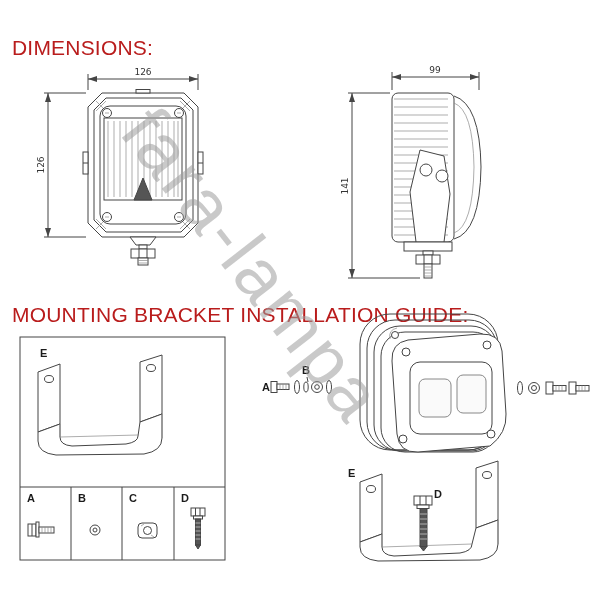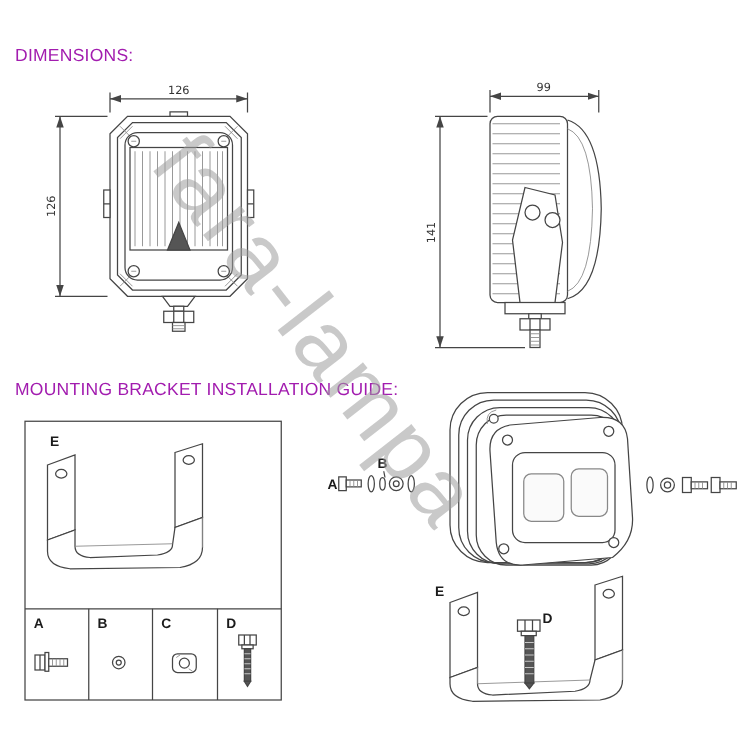--- a/index.html
+++ b/index.html
@@ -3,22 +3,22 @@
 <meta charset="utf-8">
 <style>
   * { box-sizing: border-box; }
   body { margin: 0; background: #ffffff; }
   .page {
     position: relative; width: 600px; height: 600px;
     background: #ffffff; overflow: hidden;
     font-family: "Liberation Sans", "DejaVu Sans", sans-serif;
   }
   .section-title {
-    position: absolute; font-size: 14px; font-weight: 500;
-    color: #a21caf; letter-spacing: .2px; white-space: nowrap;
+    position: absolute; font-size: 21px; font-weight: 500;
+    color: #b91c1c; letter-spacing: .2px; white-space: nowrap;
   }
   #dims-title  { left: 12px; top: 36px; }
   #mount-title { left: 12px; top: 303px; }
   .drawing { position: absolute; left: 0; top: 0; }
   .watermark {
     position: absolute; left: 170px; top: 92px;
     font-size: 72px; letter-spacing: 3px; color: #9e9e9e; opacity: .55;
     transform: rotate(52deg); transform-origin: 0 0;
     white-space: nowrap; z-index: 5; pointer-events: none;
   }

